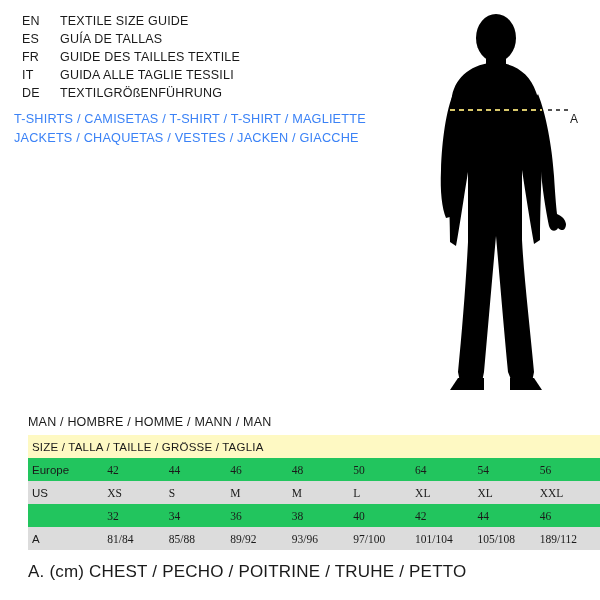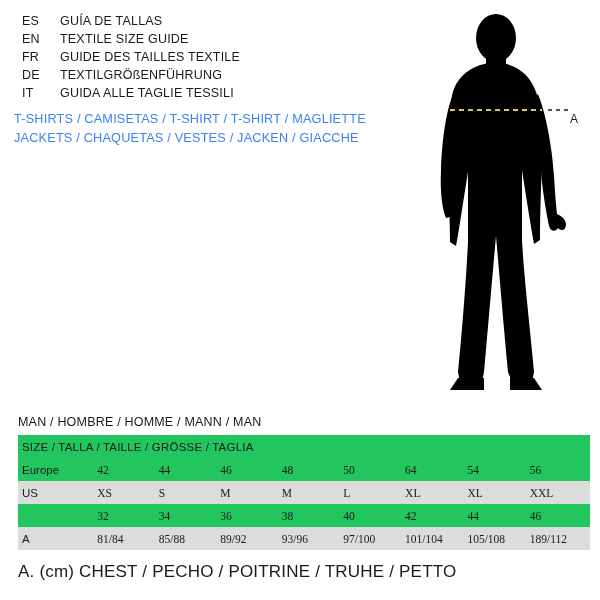--- a/index.html
+++ b/index.html
@@ -76,21 +76,21 @@
     left: 150px;
     top: 102px;
     font-size: 12px;
     color: #1a1a1a;
     letter-spacing: 0.5px;
   }
 
   
   .table-block {
     position: absolute;
-    left: 18px;
+    left: 28px;
     top: 415px;
     width: 572px;
   }
   .table-title {
     font-size: 12.5px;
     letter-spacing: 0.2px;
     color: #1a1a1a;
     margin-bottom: 6px;
     white-space: nowrap;
   }
@@ -99,21 +99,21 @@
     width: 572px;
     font-size: 11.5px;
     color: #1a1a1a;
   }
   table.size-table td {
     padding: 3px 0 3px 0;
     height: 17px;
     vertical-align: middle;
   }
   .row-header td {
-    background: #22c55e;
+    background: #fef9c3;
     font-size: 11.5px;
     letter-spacing: 0.2px;
   }
   .row-shade td {
     background: #dcdcdc;
     margin-top: 37px;
   }
   .row-plain td {
     background: #22c55e;
   }
@@ -134,38 +134,38 @@
     color: #1a1a1a;
   }
 </style>
 </head>
 <body>
 
 <div class="page">
 
   <div class="legend">
     <div class="legend-row">
+      <span class="legend-code">EN</span>
+      <span class="legend-text">TEXTILE SIZE GUIDE</span>
+    </div>
+    <div class="legend-row">
       <span class="legend-code">ES</span>
       <span class="legend-text">GUÍA DE TALLAS</span>
     </div>
     <div class="legend-row">
-      <span class="legend-code">EN</span>
-      <span class="legend-text">TEXTILE SIZE GUIDE</span>
-    </div>
-    <div class="legend-row">
       <span class="legend-code">FR</span>
       <span class="legend-text">GUIDE DES TAILLES TEXTILE</span>
     </div>
     <div class="legend-row">
+      <span class="legend-code">IT</span>
+      <span class="legend-text">GUIDA ALLE TAGLIE TESSILI</span>
+    </div>
+    <div class="legend-row">
       <span class="legend-code">DE</span>
       <span class="legend-text">TEXTILGRÖßENFÜHRUNG</span>
-    </div>
-    <div class="legend-row">
-      <span class="legend-code">IT</span>
-      <span class="legend-text">GUIDA ALLE TAGLIE TESSILI</span>
     </div>
   </div>
 
   <div class="categories">
     <div class="category-line">T-SHIRTS / CAMISETAS / T-SHIRT / T-SHIRT / MAGLIETTE</div>
     <div class="category-line">JACKETS / CHAQUETAS / VESTES / JACKEN / GIACCHE</div>
   </div>
 
   <div class="figure-wrap">
     <svg class="figure-svg" width="180" height="390" viewBox="0 0 180 390">

